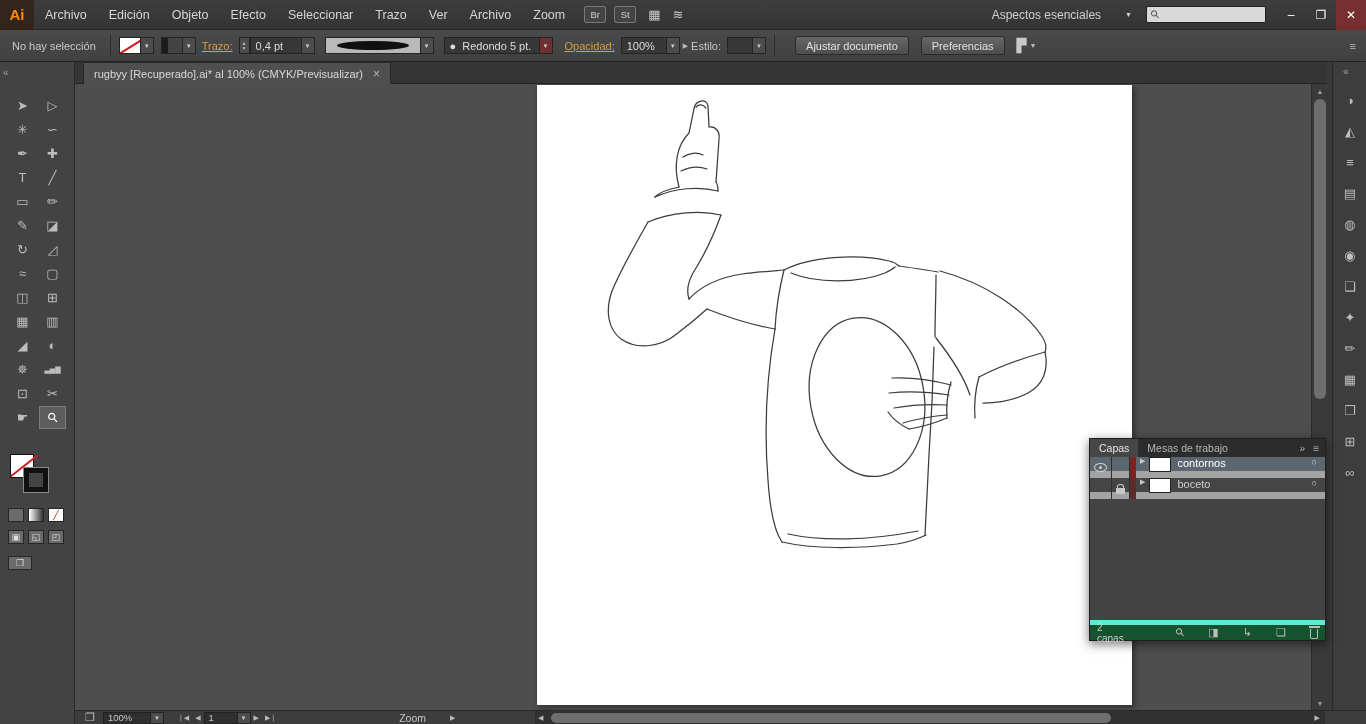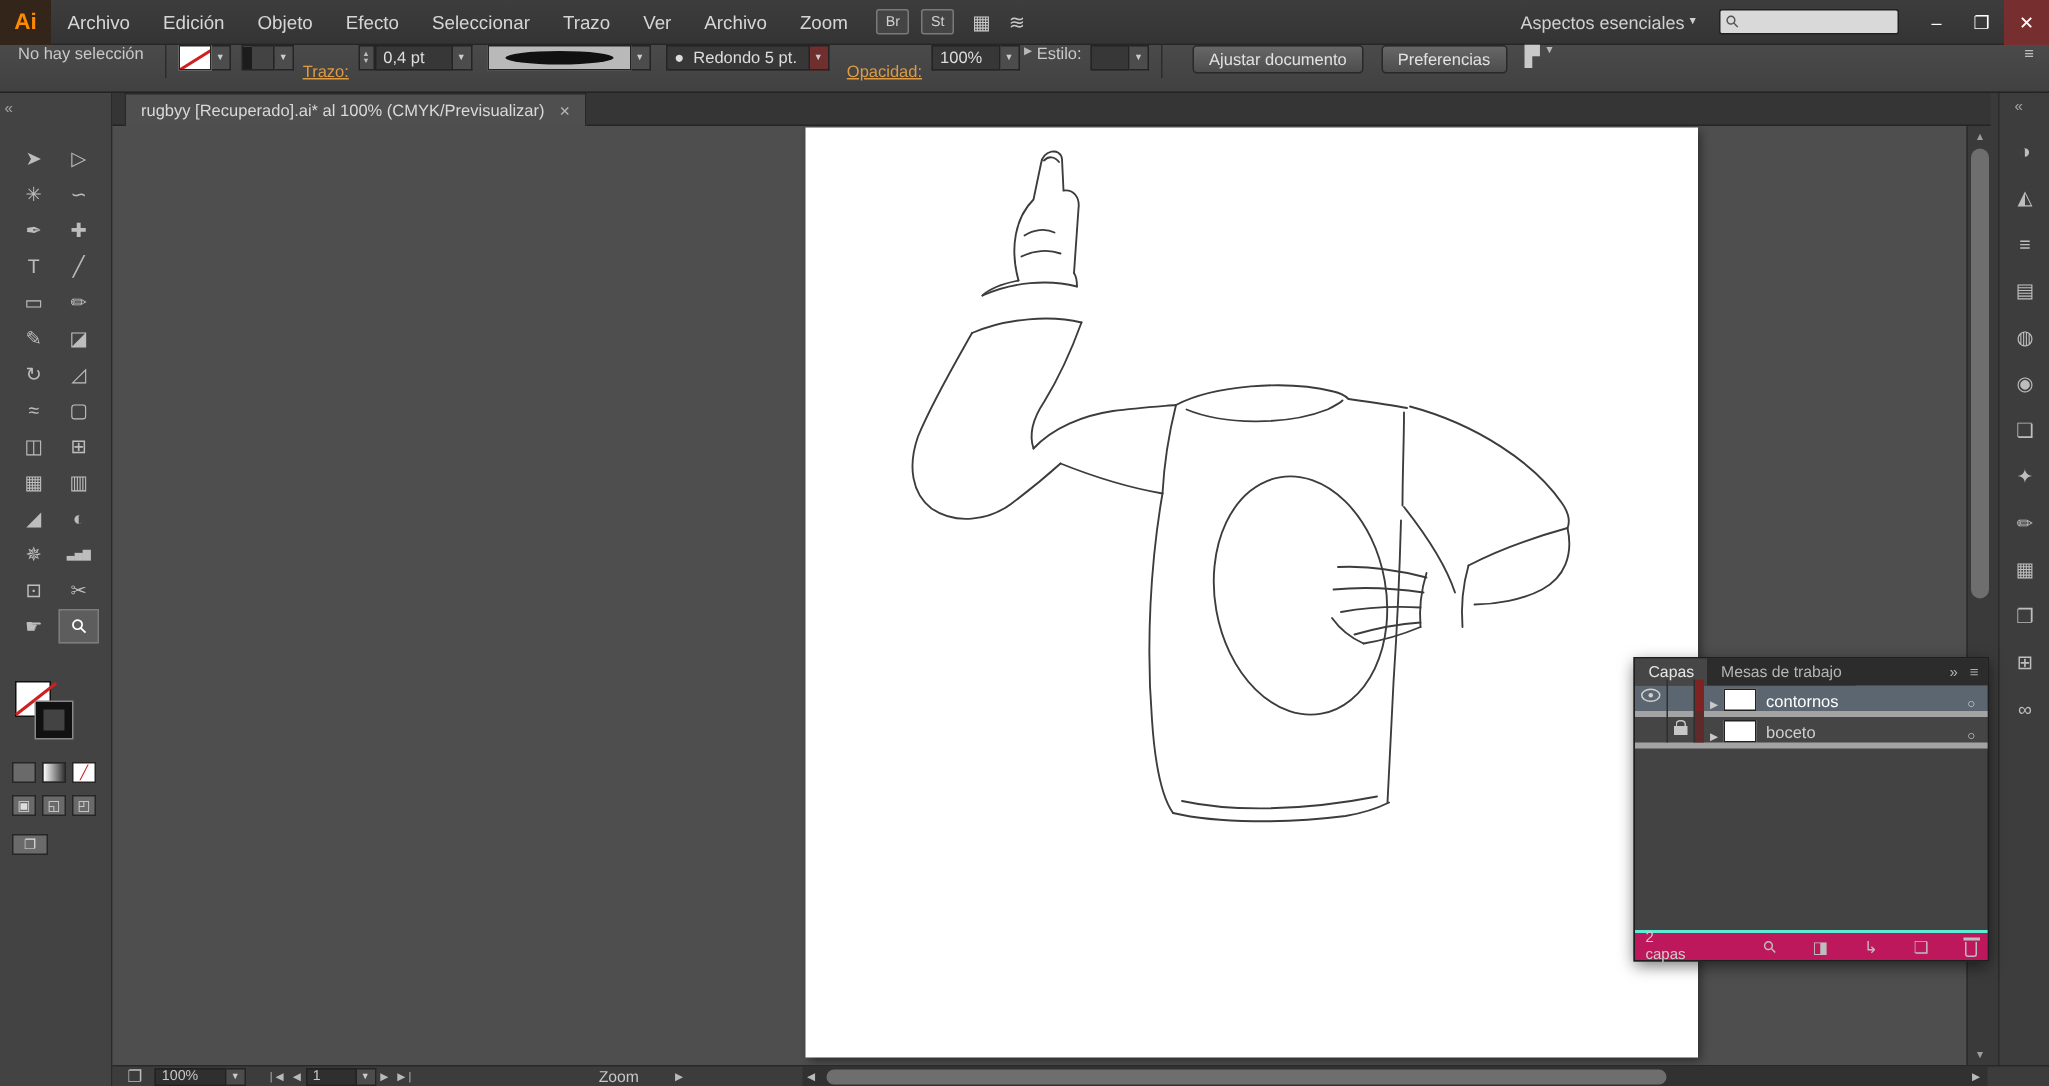--- a/index.html
+++ b/index.html
@@ -3,28 +3,28 @@
 <meta charset="utf-8">
 <style>
 *{margin:0;padding:0;box-sizing:border-box;font-family:"Liberation Sans",sans-serif;-webkit-font-smoothing:antialiased}
 html,body{width:1366px;height:724px;overflow:hidden;background:#3a3a3a;color:#cfcfcf;font-size:12px}
 
 #menubar{position:absolute;left:0;top:0;width:1366px;height:30px;background:linear-gradient(#3d3d3d,#343434);border-bottom:1px solid #262626;display:flex;align-items:center}
 #ai-logo{width:34px;height:30px;display:flex;align-items:center;justify-content:center;color:#ff8a00;font-weight:bold;font-size:15px;background:#332push213;background:#33251a}
 .menu-item{padding:0 11px;height:30px;line-height:30px;color:#d6d6d6;font-size:12.5px;cursor:default}
 .mini-btn{width:22px;height:17px;border:1px solid #7a7a7a;border-radius:2px;color:#cfcfcf;font-size:9.5px;display:flex;align-items:center;justify-content:center;margin-left:8px;background:#444}
 .icon-btn{color:#c9c9c9;font-size:13px;margin-left:12px}
-#workspace{margin-left:auto;color:#d0d0d0;font-size:12px;display:flex;align-items:center;gap:2px}
+#workspace{margin-left:auto;color:#d0d0d0;font-size:12px;display:flex;align-items:center;gap:24px}
 #searchbox{width:120px;height:17px;background:#d9d9d9;border:1px solid #222;border-radius:2px;margin-left:14px;display:flex;align-items:center;padding:0 4px;color:#444}
 #searchbox .mag{font-size:11px;color:#555;transform:rotate(-45deg)}
 #searchbox input{border:none;background:transparent;outline:none;width:96px;font-size:11px;color:#333}
 .winbtn{width:30px;height:30px;display:flex;align-items:center;justify-content:center;color:#fff;font-size:12px}
 #win-close{background:#772e2e}
 
-#ctrlbar{position:absolute;left:0;top:30px;width:1366px;height:32px;background:linear-gradient(#4a4a4a,#414141);border-bottom:1px solid #232323;display:flex;align-items:flex-start;font-size:11px}
+#ctrlbar{position:absolute;left:0;top:30px;width:1366px;height:32px;background:linear-gradient(#4a4a4a,#414141);border-bottom:1px solid #232323;display:flex;align-items:center;font-size:11px}
 .ctrl-label{color:#c9c9c9;margin:0 6px}
 .ctrl-link{color:#dd9c44;text-decoration:underline;margin:12px 6px}
 .field{background:#373737;border:1px solid #242424;color:#ddd;height:17px;display:flex;align-items:center;padding:0 5px}
 .dd{width:13px;height:17px;background:#4c4c4c;border:1px solid #242424;border-left:none;color:#ccc;font-size:6px;display:flex;align-items:center;justify-content:center}
 .stepper{display:flex;flex-direction:column;justify-content:center;width:11px;height:17px;border:1px solid #242424;background:#4c4c4c;color:#bbb;font-size:5px;line-height:5px;text-align:center}
 .pushbtn{background:linear-gradient(#676767,#4d4d4d);border:1px solid #292929;border-radius:3px;color:#e2e2e2;height:19px;display:flex;align-items:center;padding:0 10px;margin-left:12px;font-size:11px}
 .swatchbox{width:22px;height:17px;border:1px solid #242424;background:#fff;position:relative;overflow:hidden}
 .swatchbox.none:after{content:"";position:absolute;left:-3px;top:7px;width:30px;height:2px;background:#cf1f1f;transform:rotate(-32deg)}
 .strokebox{width:13px;height:13px;border:3px solid #1c1c1c;background:#9a9a9a;margin:2px auto}
 .brushprev{width:96px;height:17px;background:#b9b9b9;border:1px solid #242424;display:flex;align-items:center;justify-content:center}
@@ -63,30 +63,30 @@
 
 #dock{position:absolute;left:1332px;top:62px;width:34px;height:648px;background:#3d3d3d;border-left:1px solid #2a2a2a}
 #dock .dicon{position:absolute;left:5px;width:24px;height:24px;display:flex;align-items:center;justify-content:center;color:#bdbdbd;font-size:13px}
 #dock-collapse{position:absolute;left:10px;top:4px;color:#a5a5a5;font-size:10px}
 
 #layers{position:absolute;left:1089px;top:438px;width:237px;height:203px;background:#434343;border:1px solid #1f1f1f;box-shadow:0 3px 10px rgba(0,0,0,.55)}
 #lp-tabs{height:18px;background:#2c2c2c;display:flex;align-items:center}
 .lp-tab{height:18px;display:flex;align-items:center;padding:0 9px;font-size:10.5px;color:#b5b5b5;background:#2c2c2c}
 .lp-tab.active{background:#464646;color:#e6e6e6}
 #lp-tabs .right{margin-left:auto;display:flex;gap:8px;padding-right:6px;color:#b0b0b0;font-size:10px}
-.lp-row{height:21px;display:flex;align-items:flex-end;background:#454545;border-bottom:4px solid #a3a3a3;font-size:11px}
+.lp-row{height:21px;display:flex;align-items:flex-start;background:#454545;border-bottom:7px solid #a3a3a3;font-size:11px}
 .lp-row.selected{background:#5c6670;color:#fff}
 .lp-cell{height:21px;display:flex;align-items:center;justify-content:center;border-right:1px solid #2e2e2e}
 .c-eye{width:22px}.c-lock{width:18px}
 .colorbar{width:6px;height:21px;background:#7e2222}
 .lp-disc{font-size:7px;color:#c9c9c9;margin:0 4px}
 .lp-thumb{width:22px;height:15px;background:#fff;border:1px solid #222;margin-right:6px}
 .lp-name{flex:1}
 .lp-target{font-size:9px;color:#cfcfcf;margin-right:8px}
-#lp-footer{position:absolute;left:0;bottom:0;width:100%;height:20px;background:#be185d;border-top:2px solid #5eead4;display:flex;align-items:center;padding:0 7px;font-size:10px;gap:24px}
+#lp-footer{position:absolute;left:0;bottom:0;width:100%;height:20px;background:#14532d;border-top:5px solid #5eead4;display:flex;align-items:center;padding:0 7px;font-size:10px;gap:24px}
 #lp-footer .grow{flex:1}
 .f-ic{color:#bdbdbd;font-size:11px}
 .eye{display:inline-block;width:13px;height:9px;border:1px solid #d0d0d0;border-radius:50%;position:relative}
 .eye:after{content:"";position:absolute;left:3.5px;top:2px;width:3px;height:3px;border-radius:50%;background:#d0d0d0}
 .lock{display:inline-block;width:9px;height:6px;background:#c7c7c7;position:relative;margin-top:4px}
 .lock:before{content:"";position:absolute;left:1px;top:-4px;width:5px;height:4px;border:1.5px solid #c7c7c7;border-bottom:none;border-radius:3px 3px 0 0}
 .trash{display:inline-block;width:9px;height:10px;border:1px solid #bdbdbd;border-top:none;border-radius:0 0 2px 2px;position:relative;margin-top:3px}
 .trash:before{content:"";position:absolute;left:-2px;top:-3px;width:11px;height:2px;background:#bdbdbd}
 svg .ln{fill:none;stroke:#3c3c3c;stroke-width:1.25;stroke-linecap:round}
 </style>

